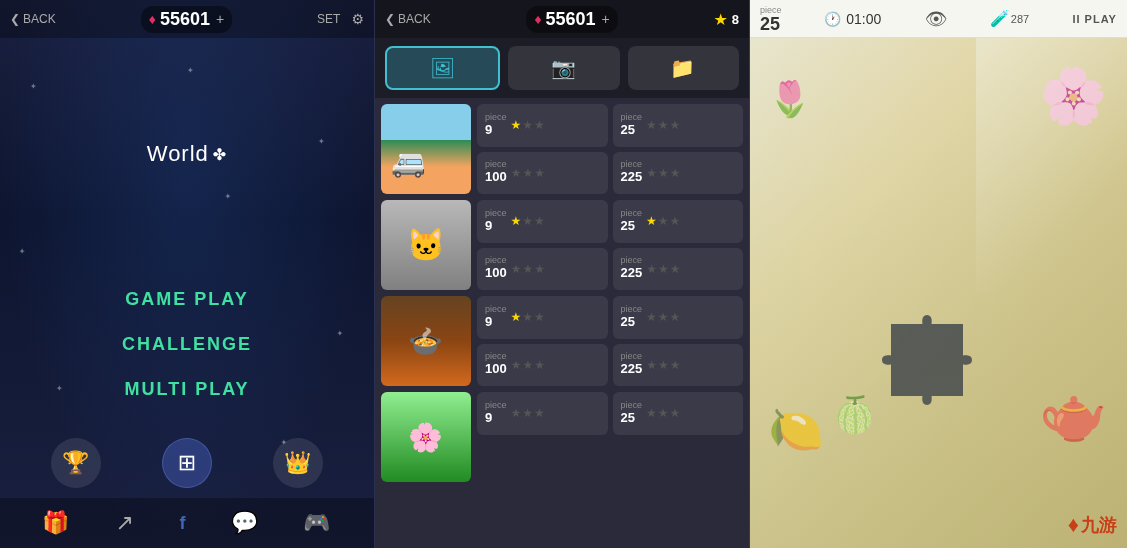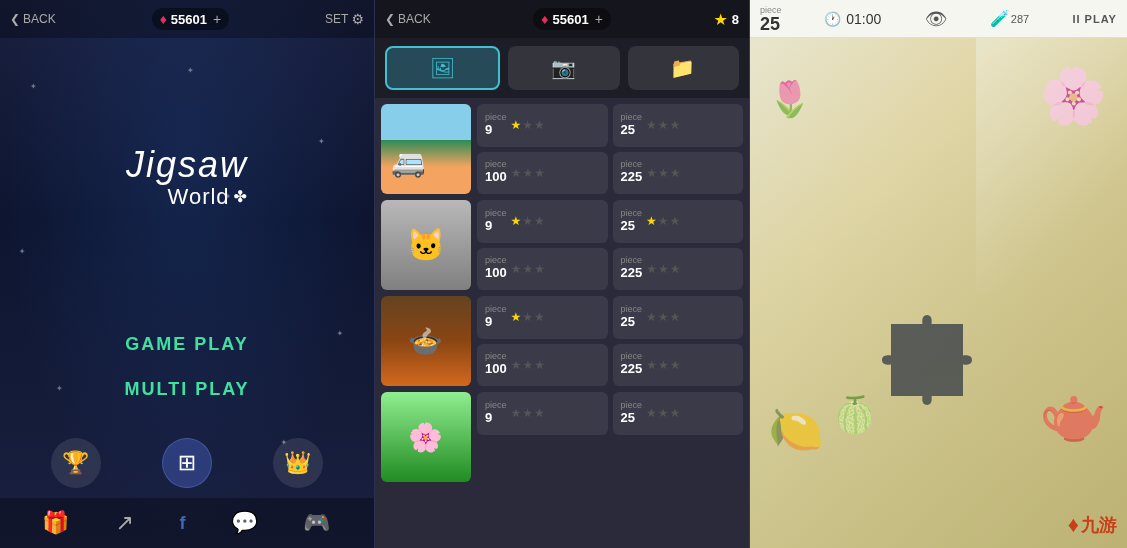--- a/index.html
+++ b/index.html
@@ -67,35 +67,35 @@
       padding: 3px 8px;
     }
 
     .gem-icon {
       color: #e03060;
       font-size: 14px;
     }
 
     .gems-count {
       color: white;
-      font-size: 13px;
+      font-size: 18px;
       font-weight: bold;
     }
 
     .plus-btn {
       color: #aaa;
       font-size: 14px;
       cursor: pointer;
       margin-left: 2px;
     }
 
     .set-btn {
       display: flex;
       align-items: center;
-      gap: 3px;
+      gap: 11px;
       color: #aaa;
       font-size: 12px;
       cursor: pointer;
     }
 
     .gear-icon {
       font-size: 14px;
     }
 
     .logo-area {
@@ -554,30 +554,30 @@
       <span class="plus-btn">+</span>
     </div>
     <div class="set-btn">
       <span>SET</span>
       <span class="gear-icon">⚙</span>
     </div>
   </div>
 
   <div class="logo-area">
     <div class="logo-text">
-      <div class="logo-line1">Jigsaw</div>
       <div class="logo-line3">
         <span>World</span>
         <span class="puzzle-icon-small">✤</span>
       </div>
     </div>
   </div>
 
   <div class="menu-items">
     <div class="menu-item">GAME PLAY</div>
+    <div class="menu-item">CHALLENGE</div>
     <div class="menu-item">MULTI PLAY</div>
   </div>
 
   <div class="bottom-icons">
     <div class="bottom-icon-btn">
       <span>🏆</span>
     </div>
     <div class="bottom-icon-btn active">
       <span>⊞</span>
     </div>

